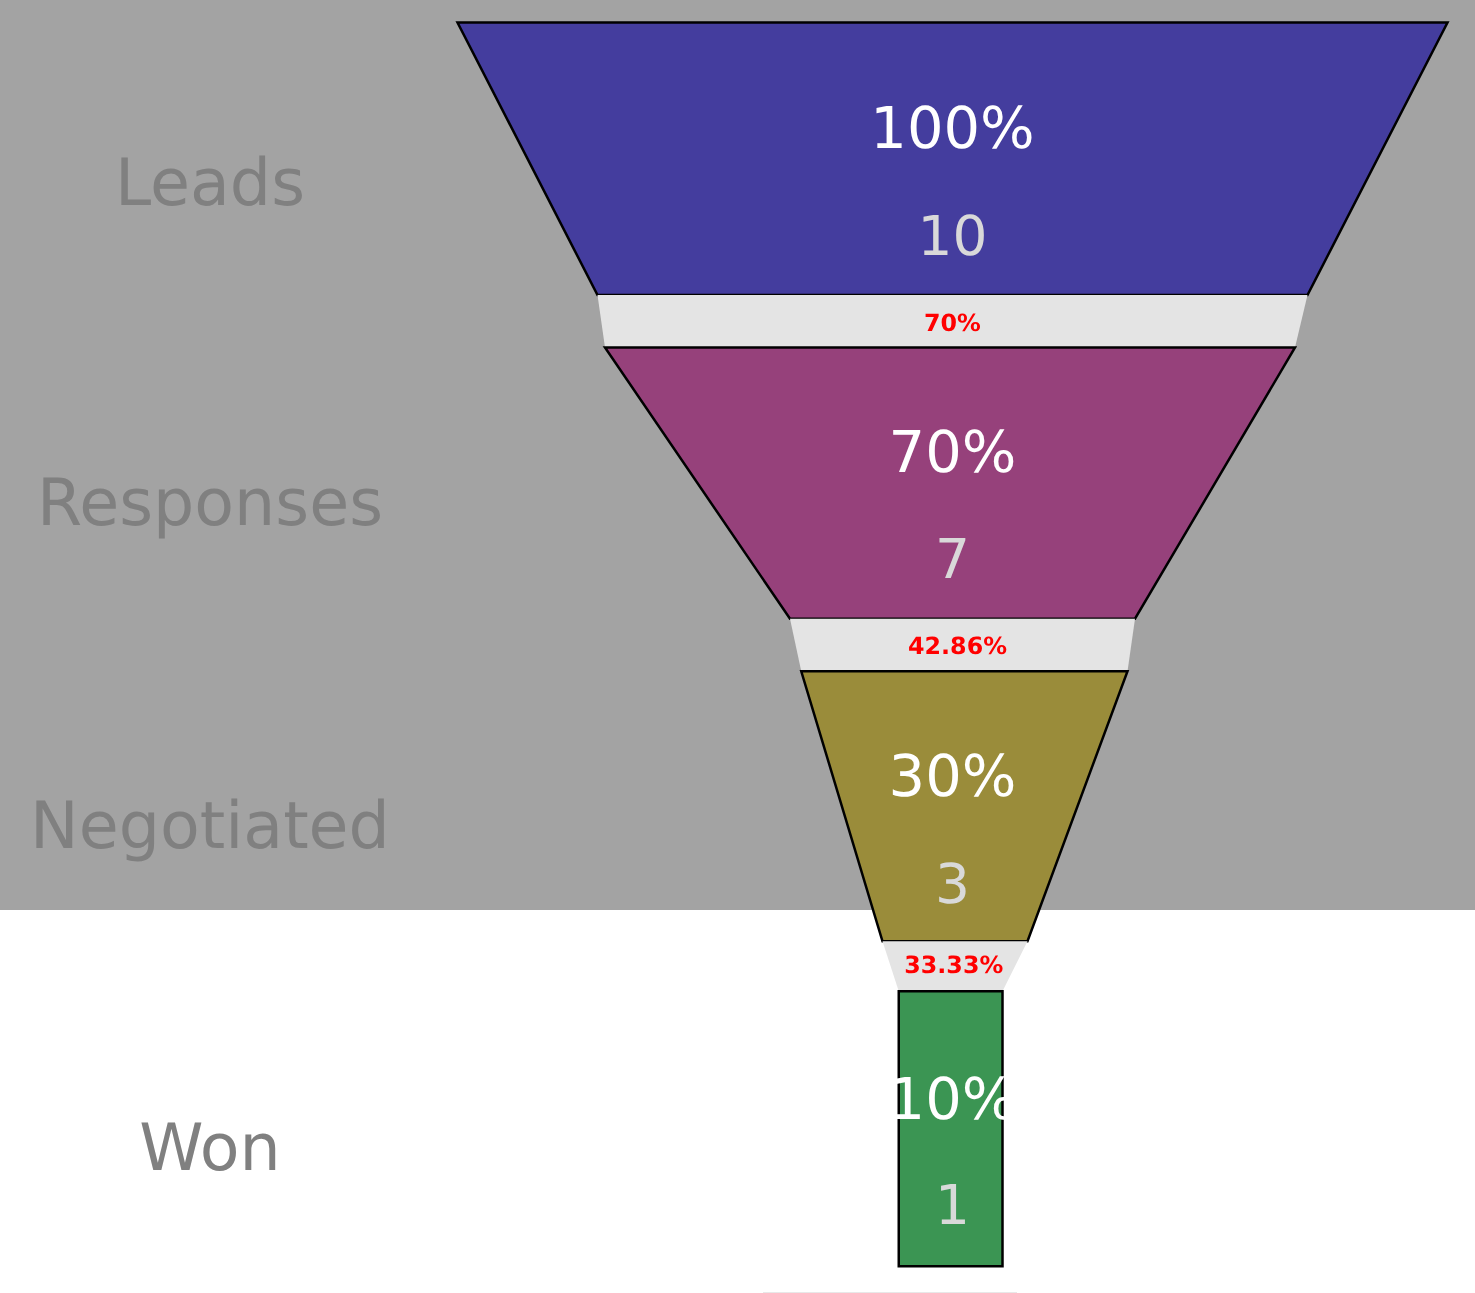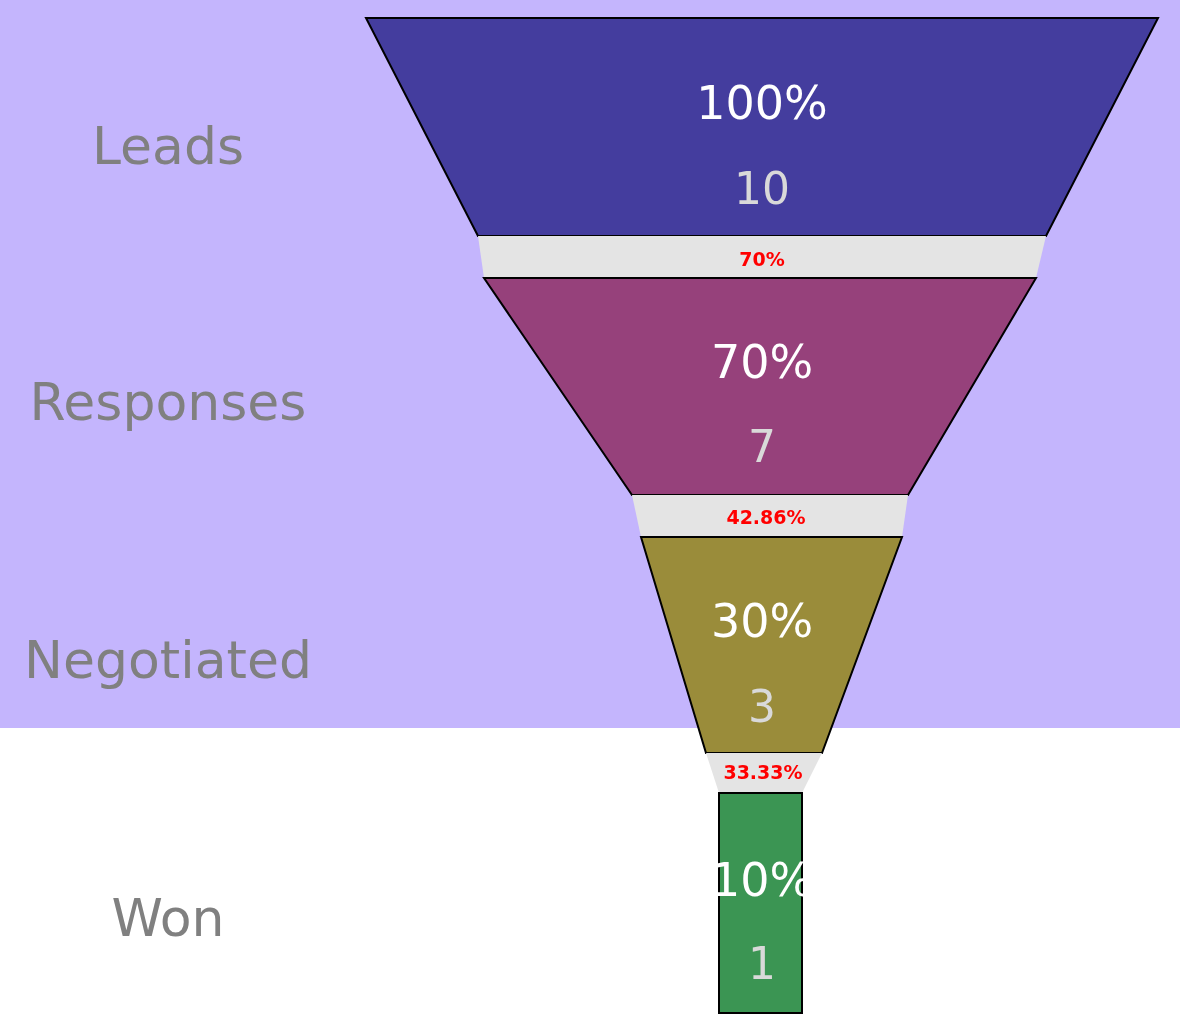--- a/index.html
+++ b/index.html
@@ -10,21 +10,21 @@
   body {
     width: 1180px;
     height: 1034px;
     font-family: "DejaVu Sans", sans-serif;
     overflow: hidden;
   }
   #funnel-root {
     position: relative;
     width: 1180px;
     height: 728px;
-    background: #c4b5fd;
+    background: #a3a3a3;
   }
   #funnel-svg {
     position: absolute;
     top: 0;
     left: 0;
     width: 1180px;
     height: 1034px;
     display: block;
   }
   .stage-label {

